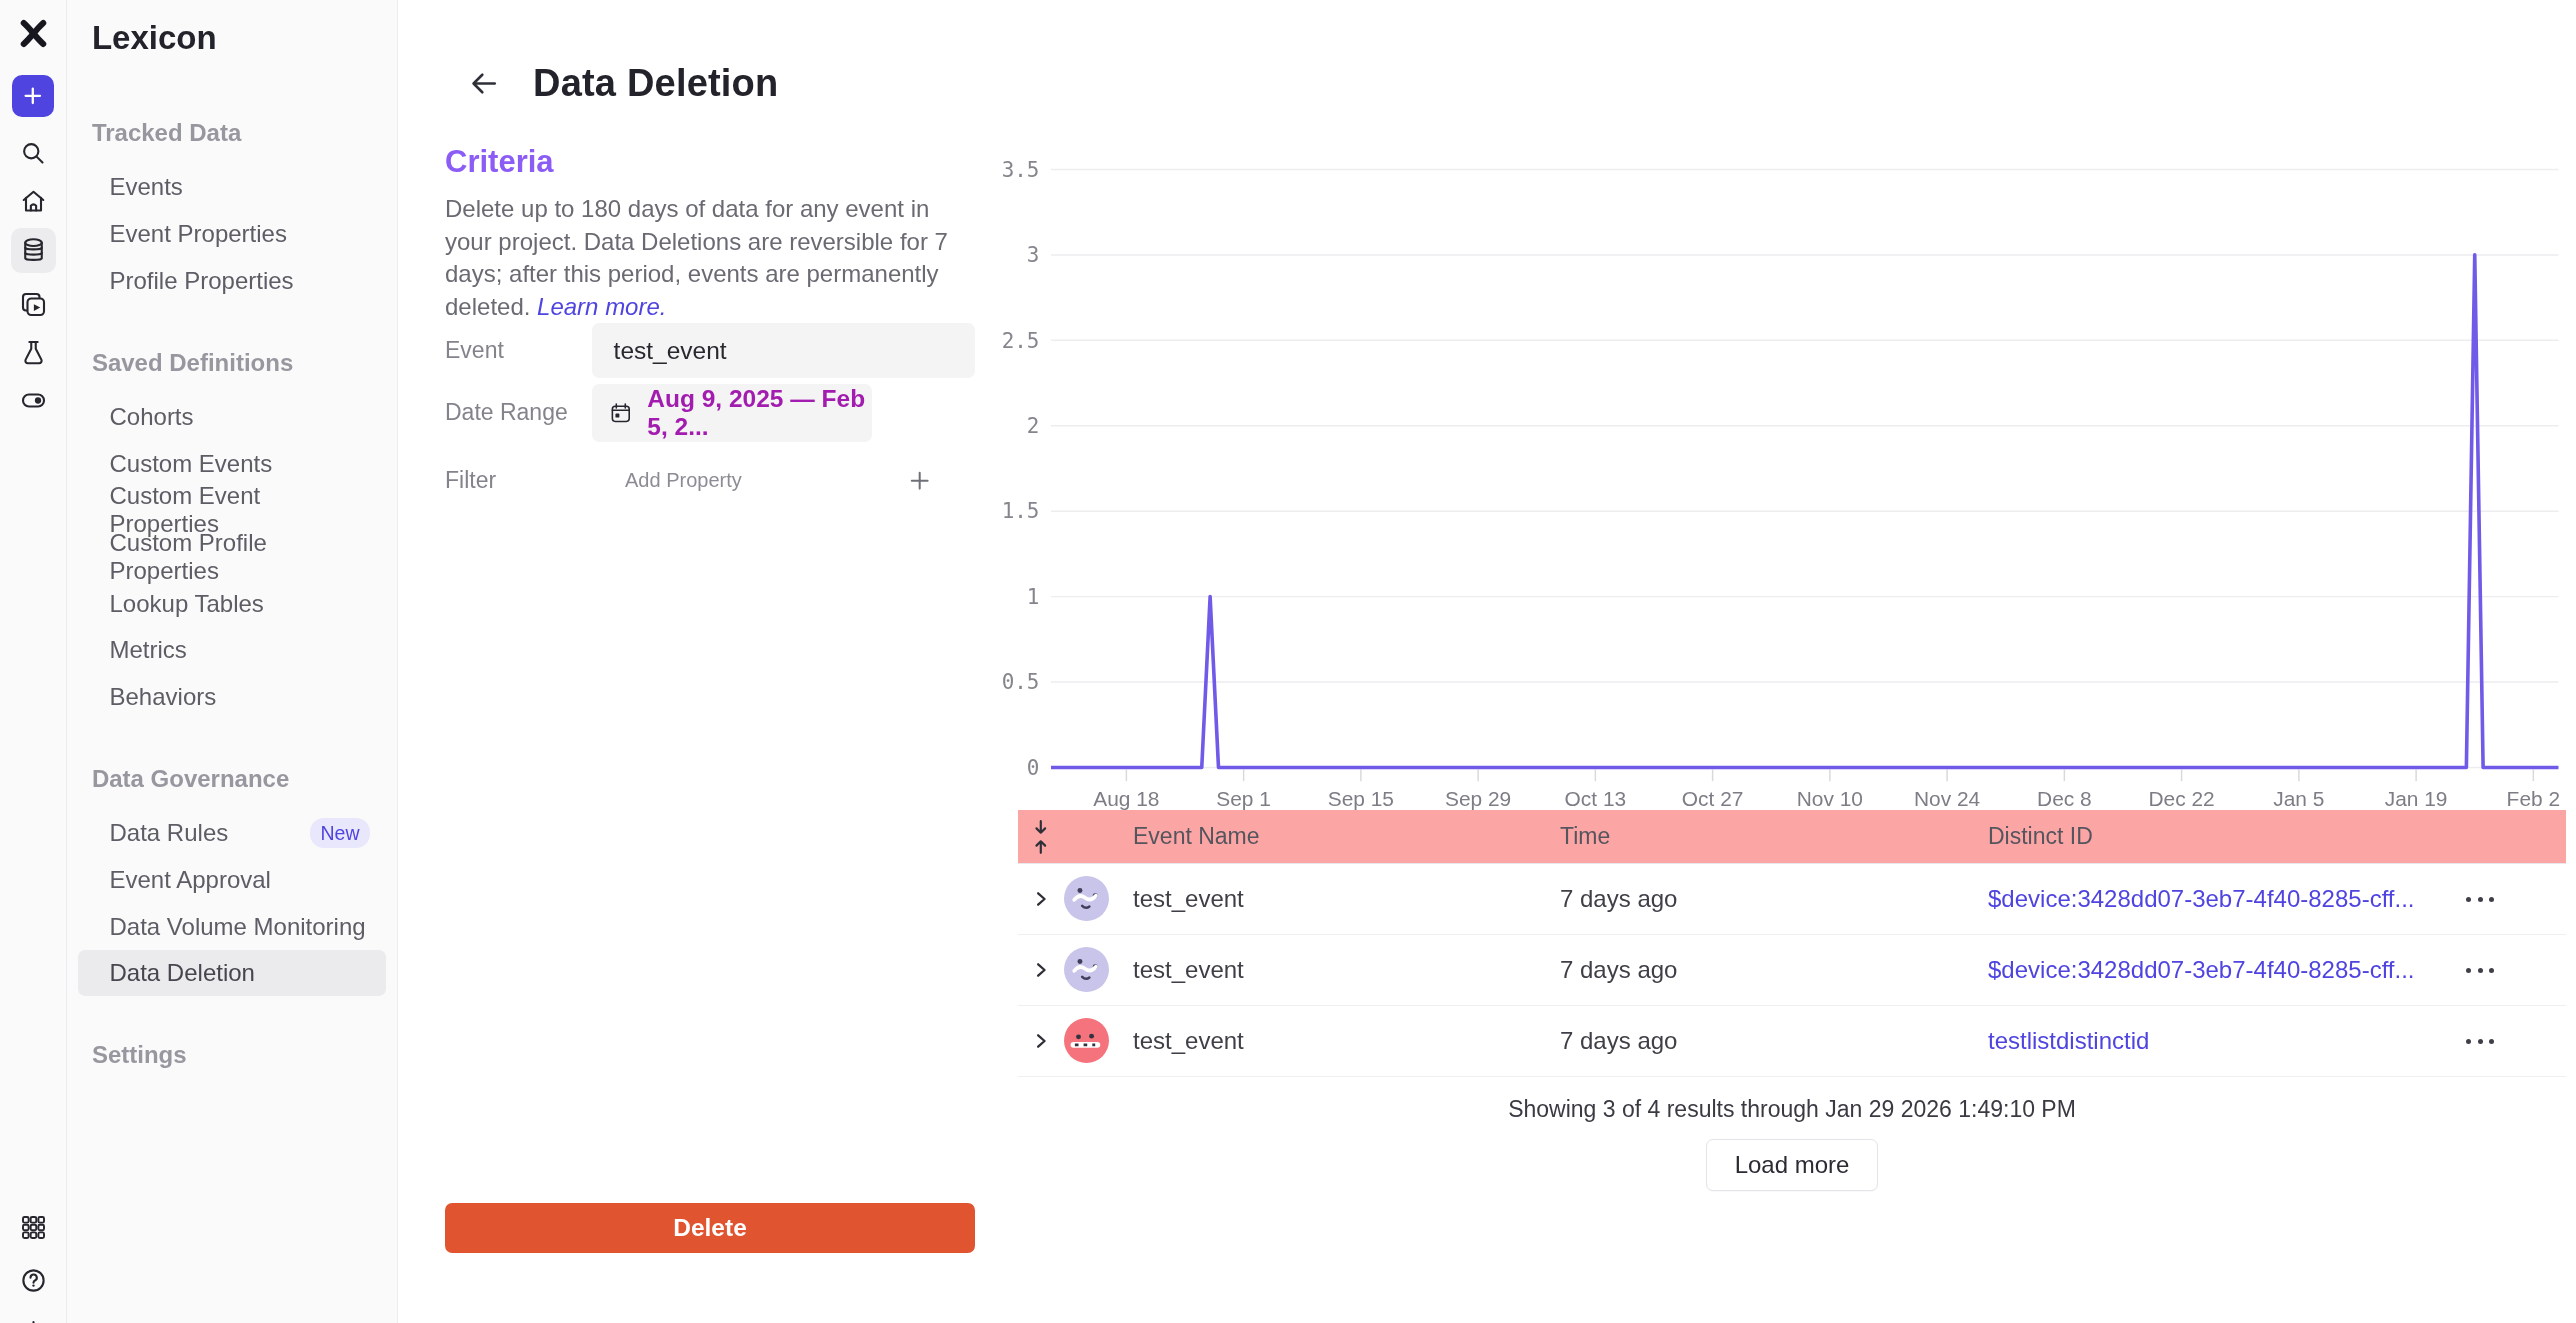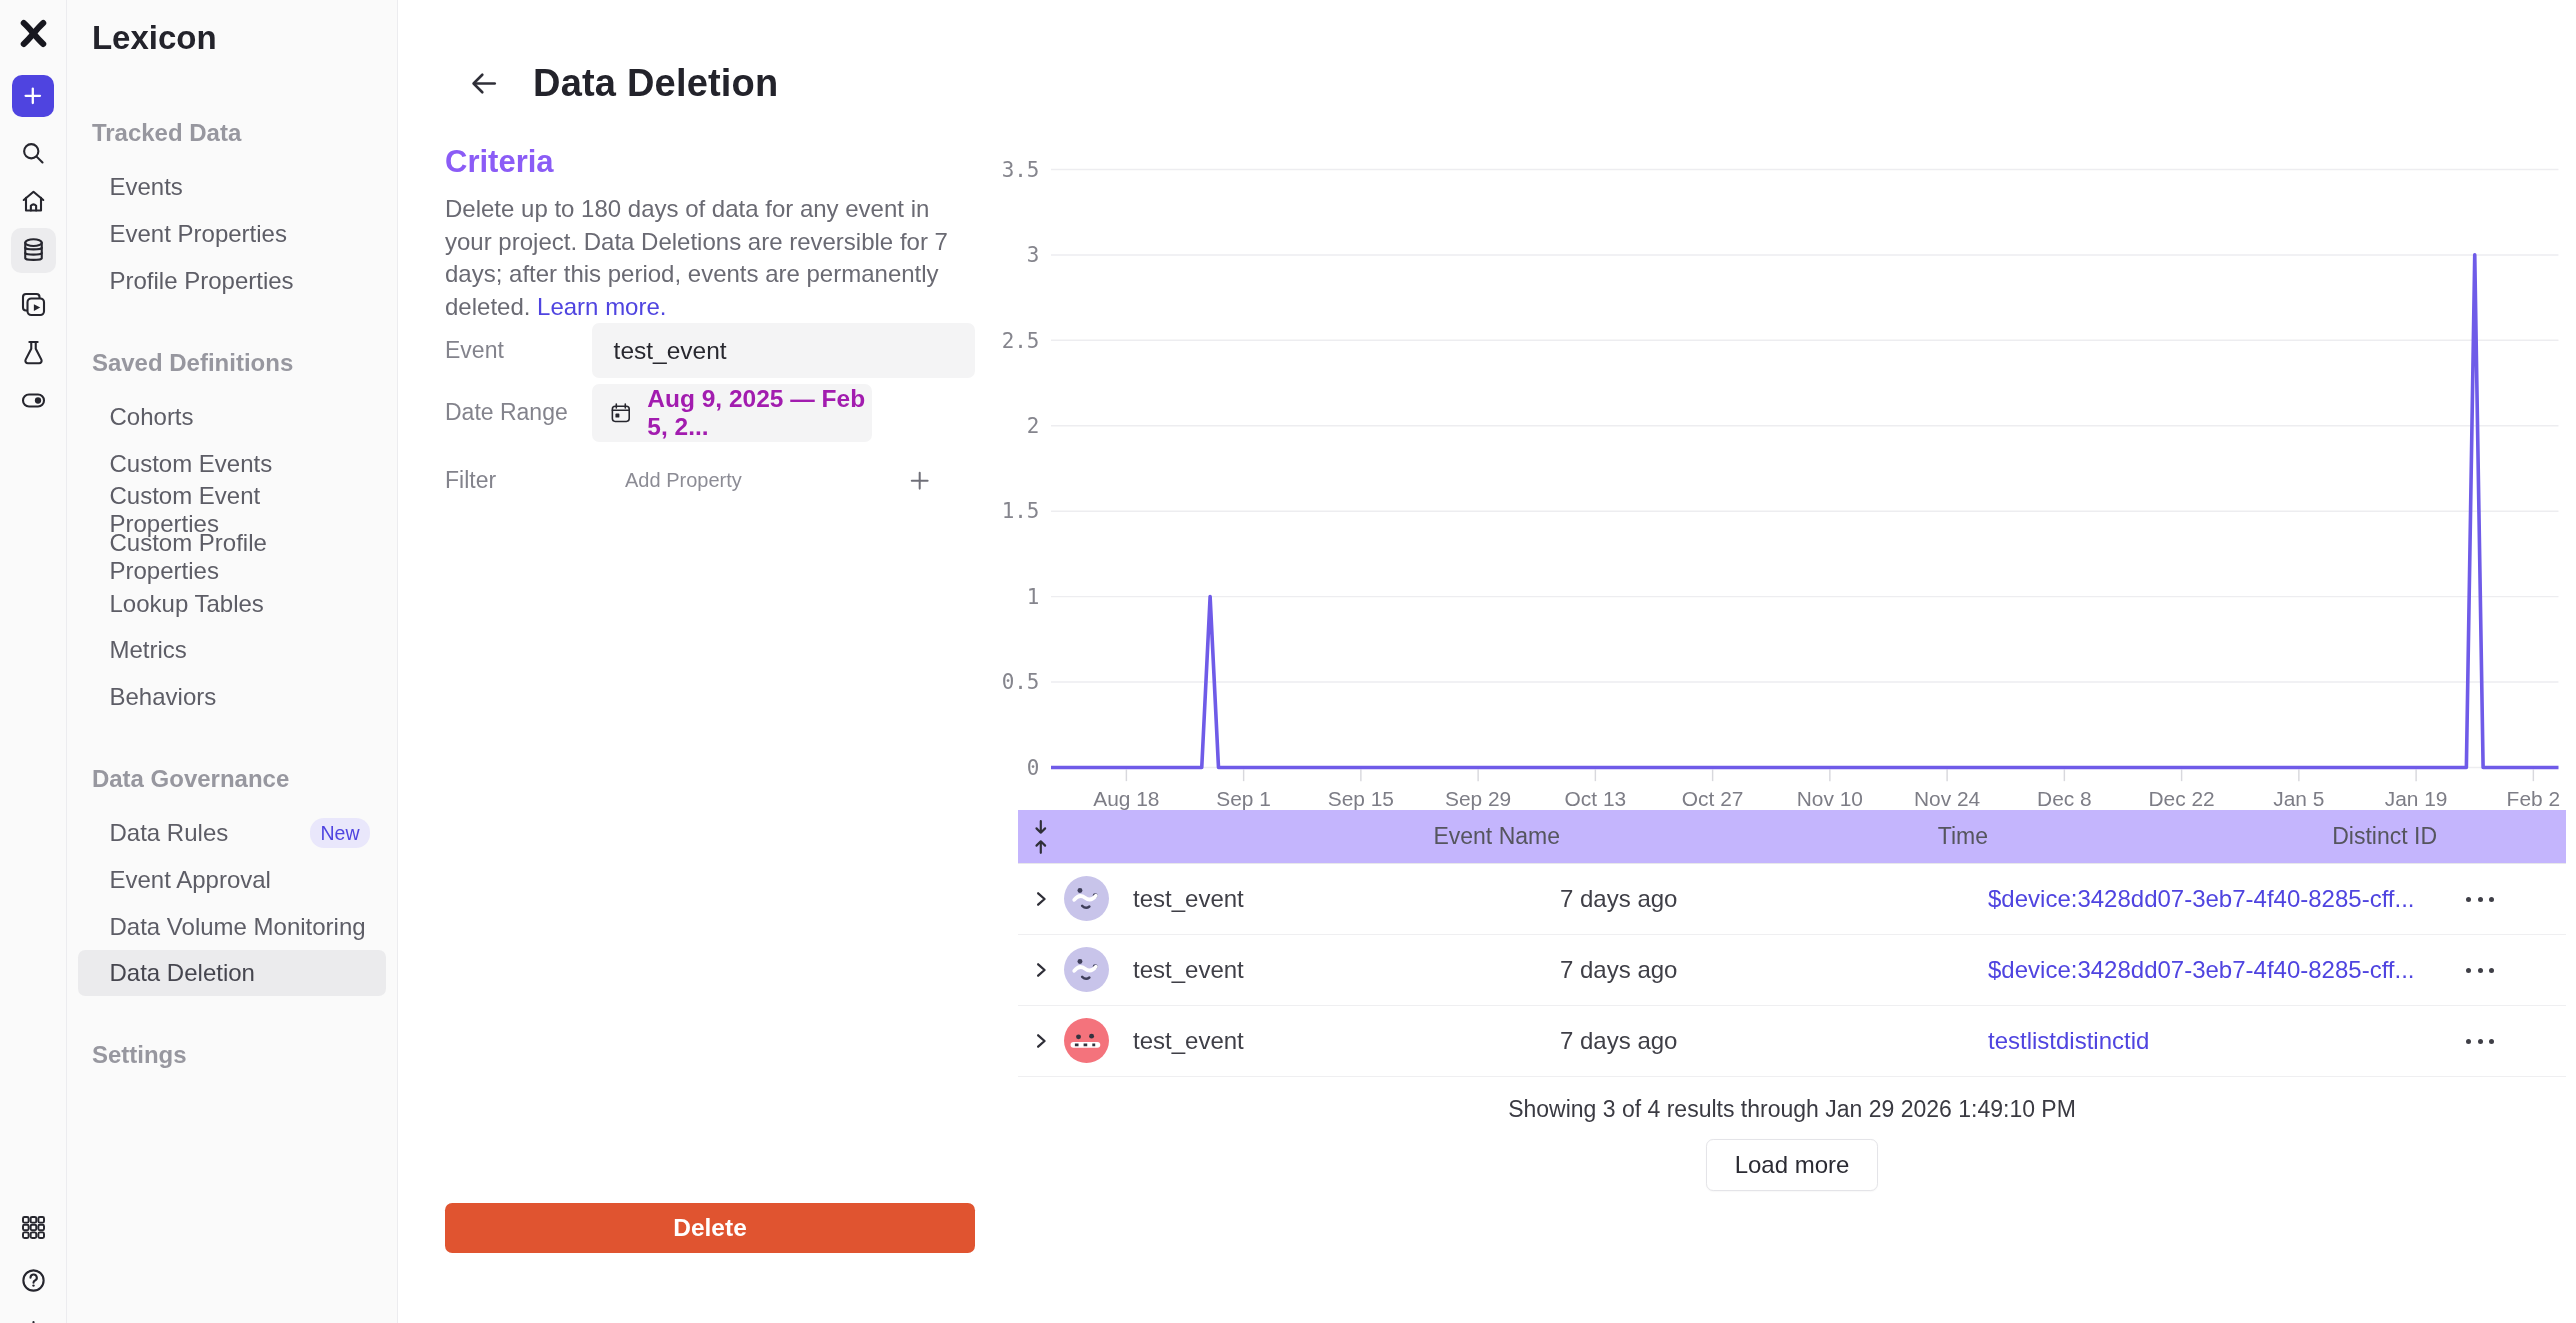--- a/index.html
+++ b/index.html
@@ -35,21 +35,21 @@
   .nav-label{display:flex;align-items:center;gap:11.5px;}
   
   .main{position:absolute;left:399px;top:0;right:0;bottom:0;background:#fff;}
   .page-header{position:absolute;left:66px;top:62px;display:flex;align-items:center;gap:30px;}
   .back-btn{width:38px;height:38px;display:flex;align-items:center;justify-content:center;cursor:pointer;}
   .page-title{font-size:38px;font-weight:700;color:#23232b;letter-spacing:0.2px;}
   
   .criteria-col{position:absolute;left:46px;top:0;width:530px;height:100%;}
   .criteria-h{position:absolute;top:144px;left:0;font-size:31px;font-weight:700;color:#8b5cf6;}
   .criteria-desc{position:absolute;top:193px;left:0;width:520px;font-size:24px;line-height:1.36;color:#6a6a73;}
-  .link{color:#4f44e0;cursor:pointer;text-decoration:none;}
+  .link{color:#4f44e0;cursor:pointer;text-decoration:none;font-style:italic;}
   .form{position:absolute;top:323px;left:0;right:0;}
   .form-row{display:flex;align-items:center;}
   .form-label{width:147px;flex:none;font-size:23px;color:#83838c;}
   .field-input{flex:1;height:55px;background:#f4f4f5;border-radius:7.2px;display:flex;align-items:center;
     padding-left:21.6px;font-size:24.5px;color:#28282f;cursor:text;}
   .row-date{margin-top:5.8px;}
   .date-chip{width:280px;height:58px;background:#f4f4f5;border-radius:7.2px;display:flex;align-items:center;
     gap:14.4px;padding-left:17.3px;box-sizing:border-box;font-size:24.5px;font-weight:600;color:#a21caf;cursor:pointer;}
   .row-filter{margin-top:16px;height:46px;}
   .filter-area{flex:1;display:flex;align-items:center;justify-content:space-between;padding:0 42px 0 33px;}
@@ -58,21 +58,21 @@
     align-items:center;justify-content:center;font-size:24.5px;cursor:pointer;}
   .btn-cancel{bottom:128px;height:49px;background:#fff;border:1.4px solid #e2e2e6;color:#2b2b33;font-weight:500;}
   .btn-delete{bottom:70px;height:50px;background:#e05430;border:none;color:#ffffff;font-weight:600;}
   
   .right-col{position:absolute;left:583px;top:0;width:1595px;height:100%;}
   #chart-svg{position:absolute;left:0;top:0;}
   .ylab{font-family:"DejaVu Sans Mono",monospace;font-size:29px;fill:#85858d;}
   .xlab{font-family:"Liberation Sans",sans-serif;font-size:29px;fill:#7d7d86;}
   .table{position:absolute;top:810px;left:36px;width:1548px;}
   .t-grid{display:grid;grid-template-columns:46px 69px 427px 428px 449px 128px;align-items:center;}
-  .t-head{height:53px;background:#c4b5fd;border-bottom:1.4px solid #e8e8eb;text-align:right;}
+  .t-head{height:53px;background:#fca5a5;border-bottom:1.4px solid #e8e8eb;}
   .t-head .t-cell{font-size:23px;color:#55555e;}
   .t-row{height:70px;border-bottom:1.4px solid #efeff1;background:#fff;}
   .t-cell{font-size:24px;color:#3f3f47;overflow:hidden;white-space:nowrap;}
   .t-link{font-size:24px;color:#4f44e0;cursor:pointer;}
   .cell-center{display:flex;justify-content:center;align-items:center;}
   .chev{cursor:pointer;display:flex;align-items:center;justify-content:center;}
   .dots{cursor:pointer;display:flex;gap:6.5px;align-items:center;padding-left:29px;}
   .dots i{width:5px;height:5px;border-radius:50%;background:#3f3f47;}
   .t-summary{margin-top:19px;text-align:center;font-size:23px;color:#3a3a42;}
   .load-wrap{margin-top:16px;text-align:center;}

